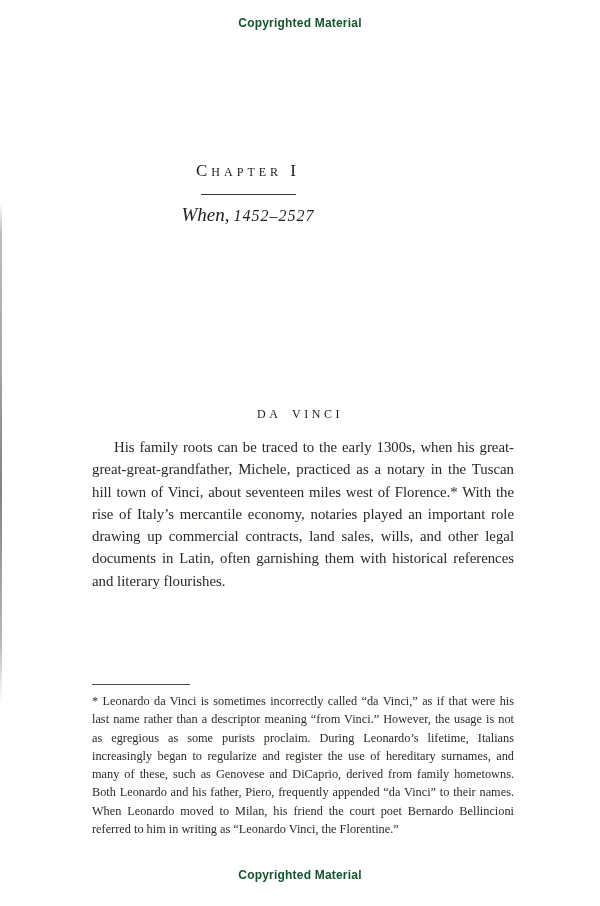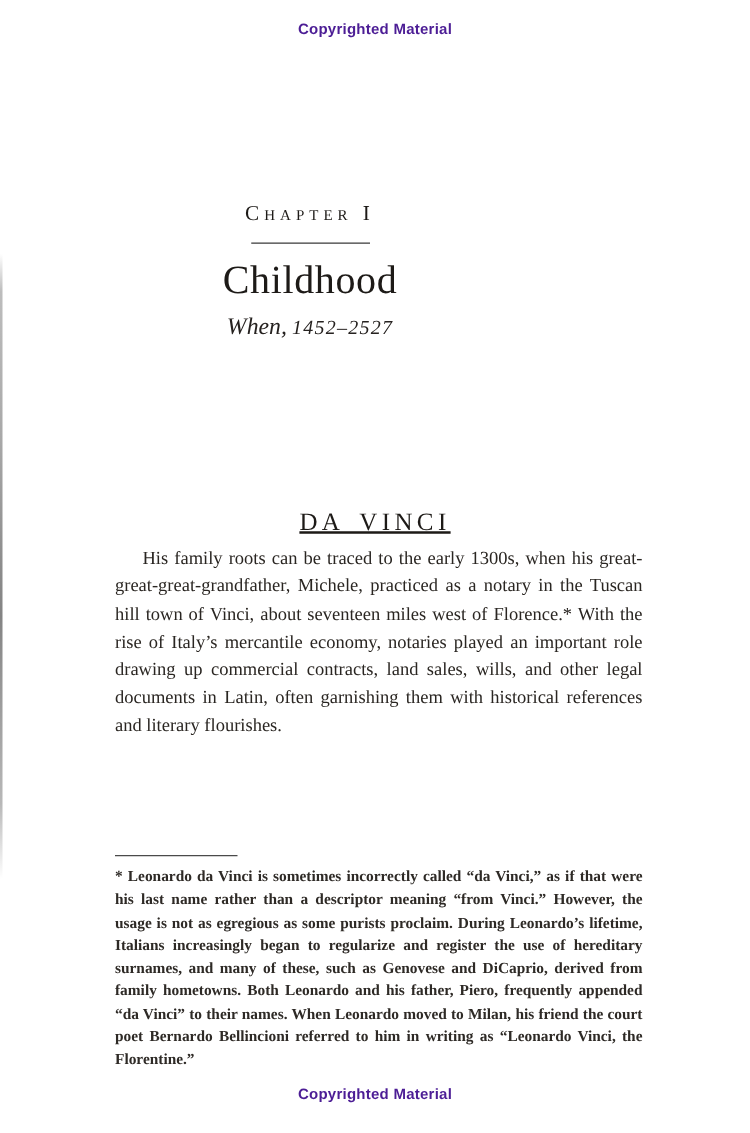--- a/index.html
+++ b/index.html
@@ -33,21 +33,21 @@
 
   .copyright {
     position: absolute;
     left: 0;
     width: 600px;
     text-align: center;
     font-family: "Liberation Sans", sans-serif;
     font-weight: bold;
     font-size: 12px;
     letter-spacing: 0.2px;
-    color: #4c1d95;
+    color: #14532d;
   }
   .copyright.top { top: 16px; }
   .copyright.bottom { top: 868px; }
 
   .chapter-block {
     position: absolute;
     top: 161px;
     left: 0;
     width: 496px;
     text-align: center;
@@ -77,25 +77,24 @@
   }
   .chapter-subtitle .place { font-size: 19px; }
   .chapter-subtitle .dates { font-size: 16px; letter-spacing: 1px; }
 
   .section-heading {
     position: absolute;
     top: 407px;
     left: 0;
     width: 600px;
     text-align: center;
-    font-size: 20px;
+    font-size: 12px;
     letter-spacing: 3.5px;
     word-spacing: 5px;
     color: #1d1a17;
-    text-decoration: underline;
   }
 
   .body-text {
     position: absolute;
     top: 436px;
     left: 92px;
     width: 422px;
     font-size: 14.8px;
     line-height: 22.3px;
     text-align: justify;
@@ -115,36 +114,34 @@
     width: 98px;
     height: 0;
     border-top: 1.5px solid #4a4a4a;
     margin-bottom: 7px;
   }
   .footnote-text {
     margin: 0;
     font-size: 12.3px;
     line-height: 18.3px;
     text-align: justify;
-    font-weight: bold;
   }
 </style>
 </head>
 <body>
 
 <div class="page">
 
   <div class="edge-artifact"></div>
 
   <div class="copyright top">Copyrighted Material</div>
 
   <div class="chapter-block">
     <div class="chapter-label">Chapter I</div>
     <div class="chapter-rule"></div>
-    <div class="chapter-title">Childhood</div>
     <div class="chapter-subtitle">
       <span class="place">When,</span>
       <span class="dates">1452–2527</span>
     </div>
   </div>
 
   <div class="section-heading">DA VINCI</div>
 
   <div class="body-text">
     <p class="para indent">His family roots can be traced to the early 1300s, when his great-great-great-grandfather, Michele, practiced as a notary in the Tuscan hill town of Vinci, about seventeen miles west of Florence.* With the rise of Italy’s mercantile economy, notaries played an important role drawing up commercial contracts, land sales, wills, and other legal documents in Latin, often garnishing them with historical references and literary flourishes.</p>

